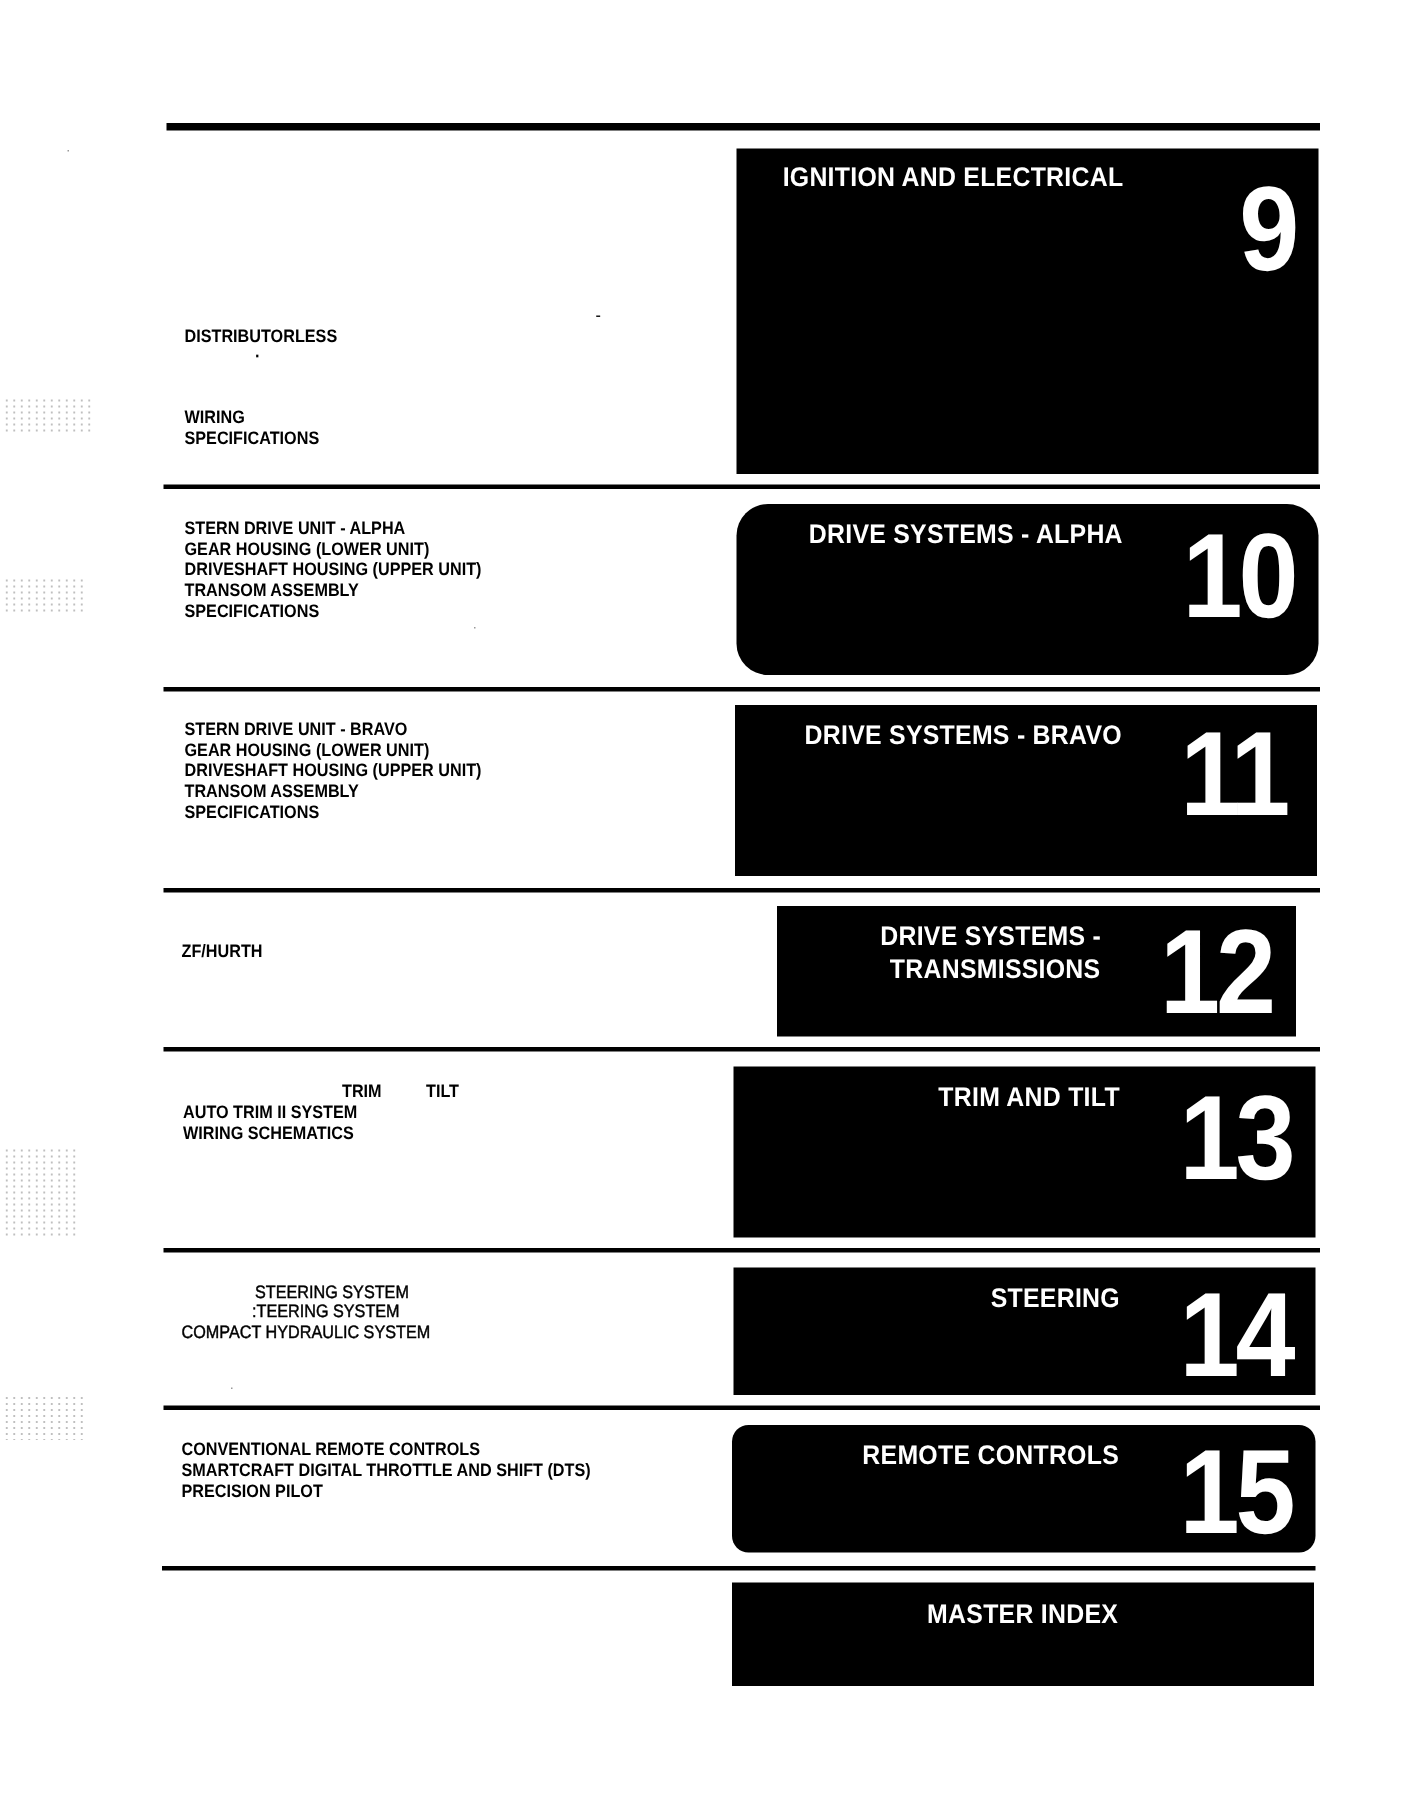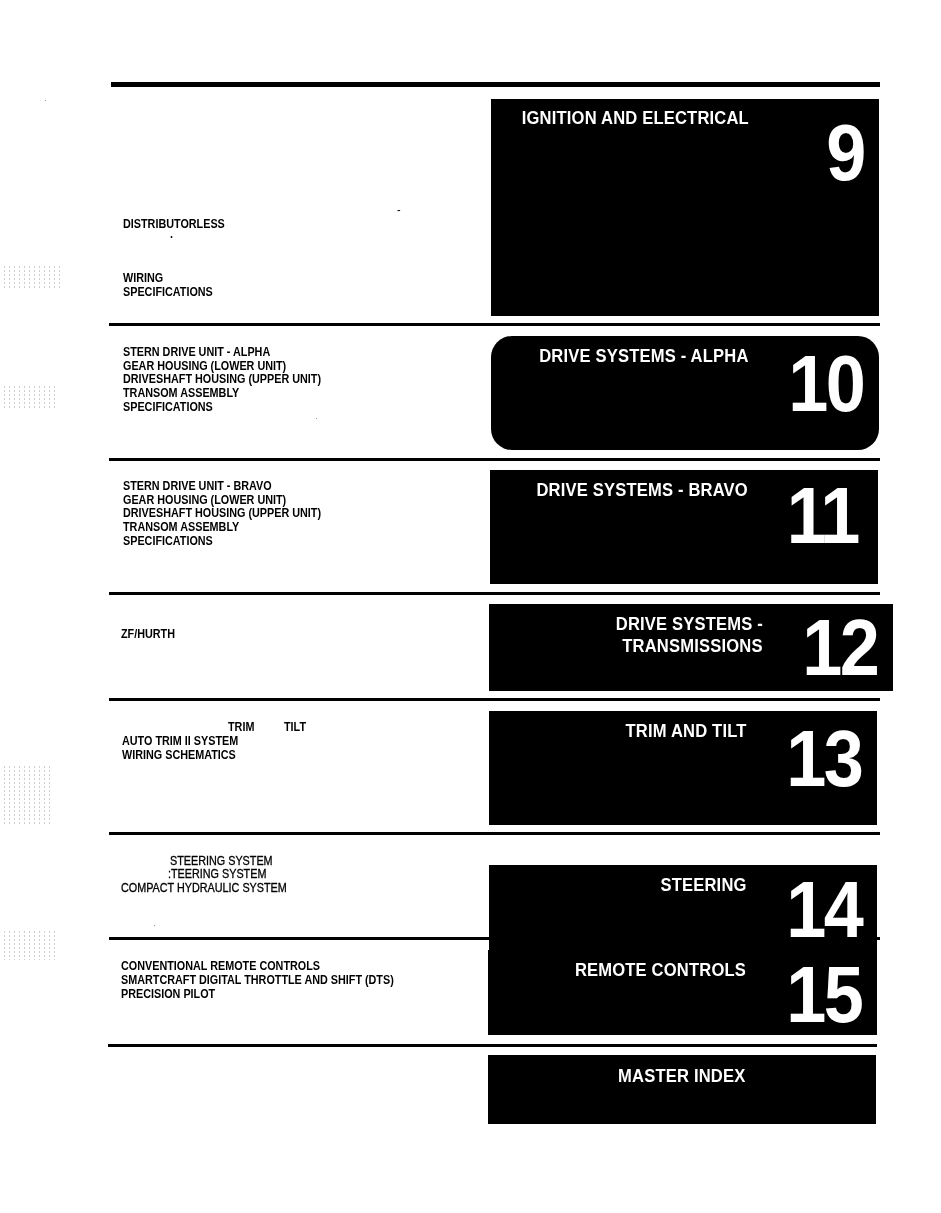--- a/index.html
+++ b/index.html
@@ -88,21 +88,21 @@
   </div>
 </section>
 <div class="rule" style="top:592px;"></div>
 
 <section>
   <div class="entries">
 
     <div class="entry" style="left:121px;top:628px;">ZF/HURTH</div>
 
   </div>
-  <div class="box" style="left:489px;top:604px;width:404px;height:87px;">
+  <div class="box" style="left:518px;top:604px;width:346px;height:87px;">
     <div class="title" style="right:130px;top:9px;">DRIVE SYSTEMS -</div>
     <div class="title" style="right:130px;top:31px;">TRANSMISSIONS</div>
     <div class="num" style="right:16px;top:4px;">12</div>
   </div>
 </section>
 <div class="rule" style="top:698px;"></div>
 
 <section>
   <div class="entries">
     <div class="entry" style="left:228px;top:721px;">TRIM</div>
@@ -122,37 +122,37 @@
 
 <section>
   <div class="entries">
     <div class="entry" style="left:170px;top:855px;font-weight:normal;-webkit-text-stroke:0.3px #000;">STEERING SYSTEM</div>
 
     <div class="entry" style="left:168px;top:868px;font-weight:normal;-webkit-text-stroke:0.3px #000;">:TEERING SYSTEM</div>
 
     <div class="entry" style="left:121px;top:882px;font-weight:normal;-webkit-text-stroke:0.3px #000;">COMPACT HYDRAULIC SYSTEM</div>
 
   </div>
-  <div class="box" style="left:489px;top:845px;width:388px;height:85px;margin-top:20px;">
+  <div class="box" style="left:489px;top:845px;width:388px;height:85px;">
     <div class="title" style="right:130px;top:9px;">STEERING</div>
     <div class="num" style="right:16px;top:5px;">14</div>
   </div>
 </section>
 <div class="rule" style="top:937px;"></div>
 
 <section>
   <div class="entries">
     <div class="entry" style="left:121px;top:960px;">CONVENTIONAL REMOTE CONTROLS</div>
 
     <div class="entry" style="left:121px;top:974px;">SMARTCRAFT DIGITAL THROTTLE AND SHIFT (DTS)</div>
 
     <div class="entry" style="left:121px;top:988px;">PRECISION PILOT</div>
 
   </div>
-  <div class="box" style="left:488px;top:950px;width:389px;height:85px;">
+  <div class="box" style="left:488px;top:950px;width:389px;height:85px;border-radius:11px;">
     <div class="title" style="right:131px;top:9px;">REMOTE CONTROLS</div>
     <div class="num" style="right:16px;top:5px;">15</div>
   </div>
 </section>
 <div class="rule" style="top:1044px;left:108px;width:769px;"></div>
 
 <section>
   <div class="entries">
     
   </div>

